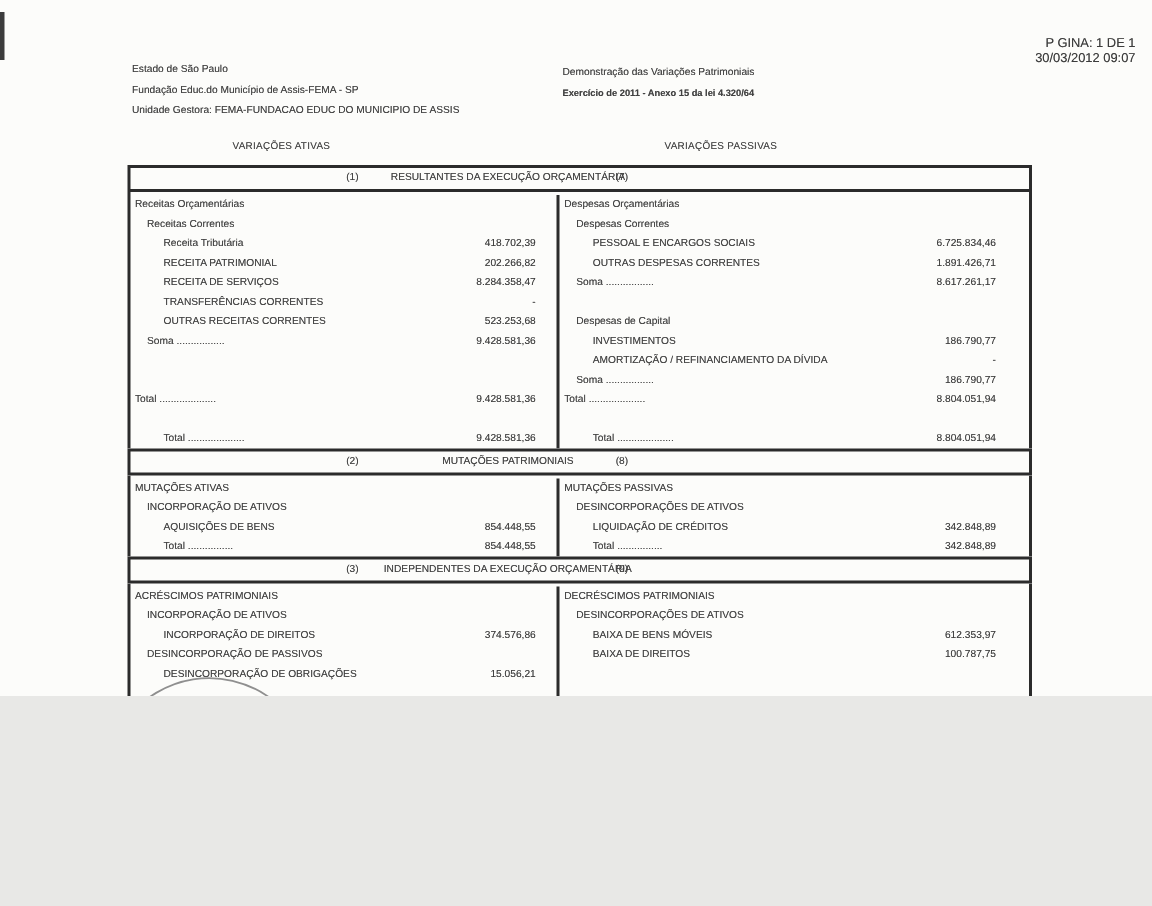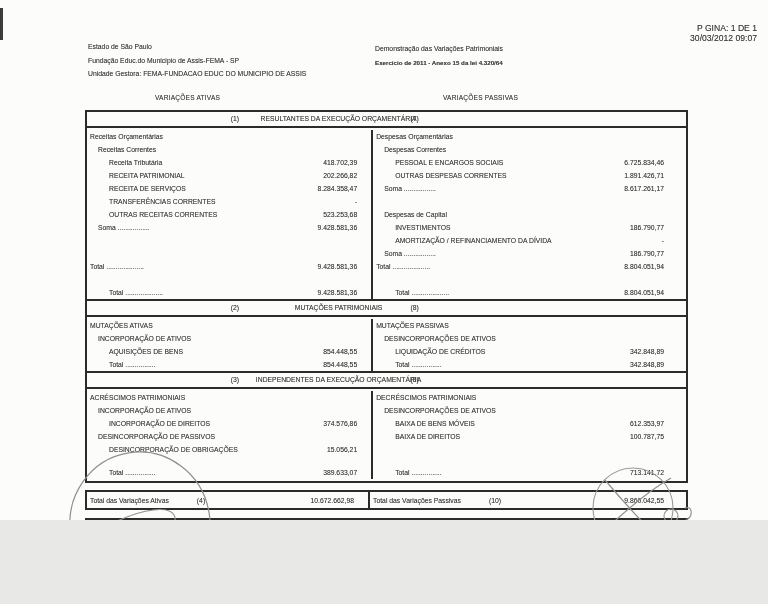--- a/index.html
+++ b/index.html
@@ -1,16 +1,16 @@
 <!DOCTYPE html>
 <html><head>
 <meta charset="utf-8">
 <style>
   html,body{margin:0;padding:0;background:#e8e8e6;}
-  .page{position:relative;width:768px;height:520px;background:#fcfcfa;overflow:hidden;
+  .page{position:relative;width:768px;height:464px;background:#fcfcfa;overflow:hidden;
         font-family:"Liberation Sans",sans-serif;color:#414141;
         text-shadow:0 0 .3px rgba(70,70,70,.55);}
   .artifact{position:absolute;left:0;top:8px;width:3px;height:32px;background:#3c3c3c;}
   
   .hdr-left{position:absolute;left:88px;top:40px;font-size:6.8px;line-height:13.5px;}
   .hdr-center{position:absolute;left:375px;top:42px;font-size:6.8px;line-height:14px;}
   .hdr-center .sub{font-weight:bold;font-size:6.2px;}
   .hdr-right{position:absolute;right:11px;top:24px;text-align:right;font-size:8.6px;line-height:9.5px;color:#3c3c3c;}
   .col-title{position:absolute;top:94px;font-size:6.6px;letter-spacing:.2px;color:#454545;}
   .ct-left{left:155px;} .ct-right{left:443px;}

